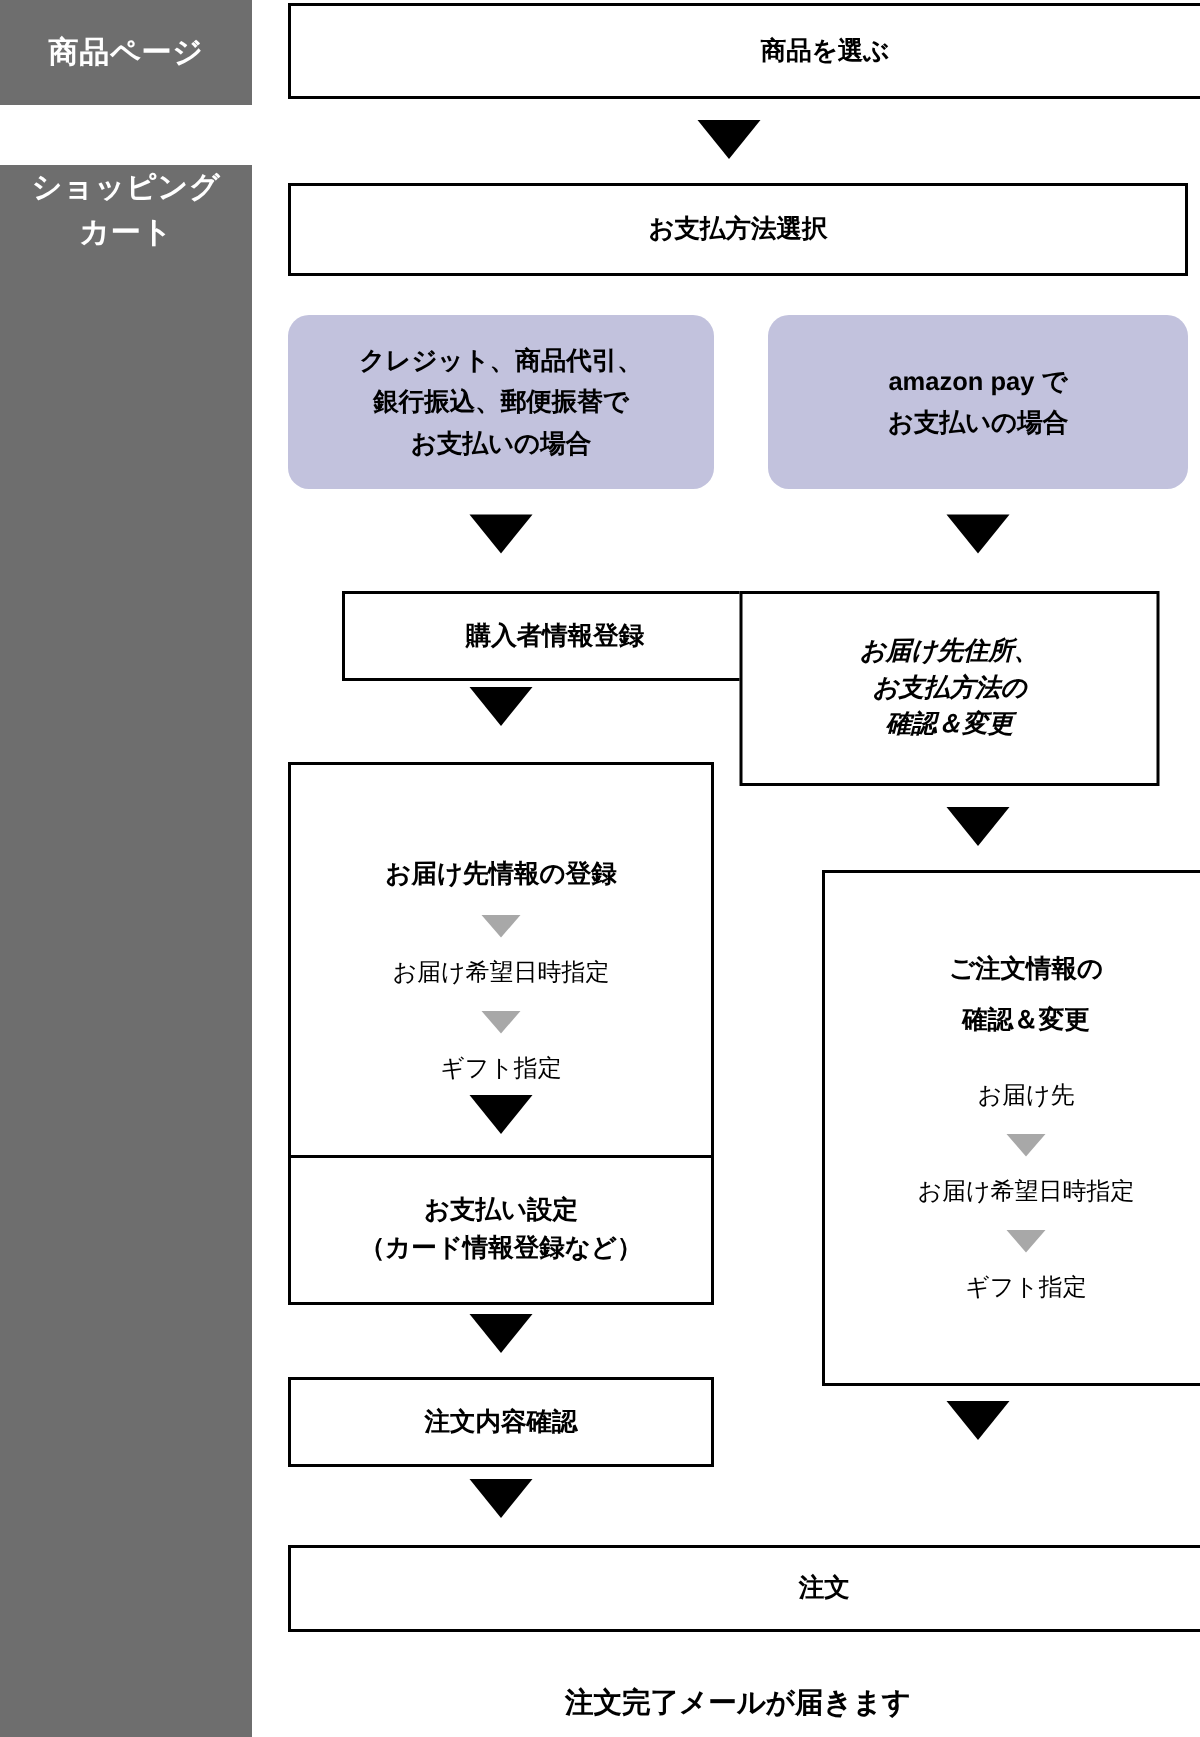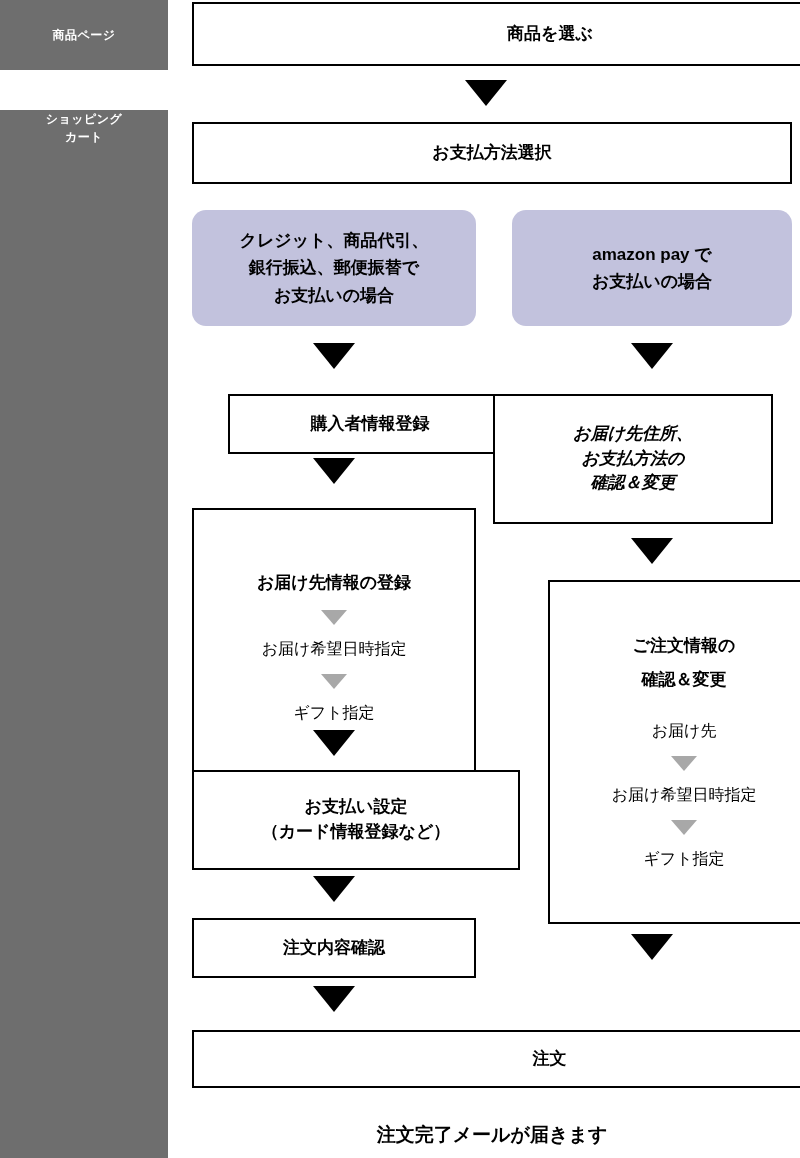--- a/index.html
+++ b/index.html
@@ -19,21 +19,21 @@
     background: #ffffff;
   }
 
   
   .stage-bar {
     position: absolute;
     left: 0;
     background: #6e6e6e;
     color: #ffffff;
     font-weight: bold;
-    font-size: 12px;
+    font-size: 20px;
     line-height: 1.5;
     display: flex;
     align-items: center;
     justify-content: center;
     text-align: center;
     letter-spacing: 0.5px;
   }
   #stage-product {
     top: 0;
     width: 168px;
@@ -170,21 +170,21 @@
     </div>
     <div class="sub">お届け希望日時指定</div>
     <div style="position:relative; width:26px; height:15px; margin:14px 0 12px 0;">
       <div class="arrow-small" style="left:0; top:0;"></div>
     </div>
     <div class="sub">ギフト指定</div>
   </div>
 
   <div class="arrow-down" style="left:313px; top:730px;"></div>
 
-  <div class="box" style="left:192px; top:770px; width:328px; height:100px;">
+  <div class="box" style="left:192px; top:770px; width:284px; height:100px;">
     <div class="title">お支払い設定</div>
     <div class="title">（カード情報登録など）</div>
   </div>
 
   <div class="arrow-down" style="left:313px; top:876px;"></div>
 
   <div class="box" style="left:192px; top:918px; width:284px; height:60px;">
     <div class="title">注文内容確認</div>
   </div>
 

